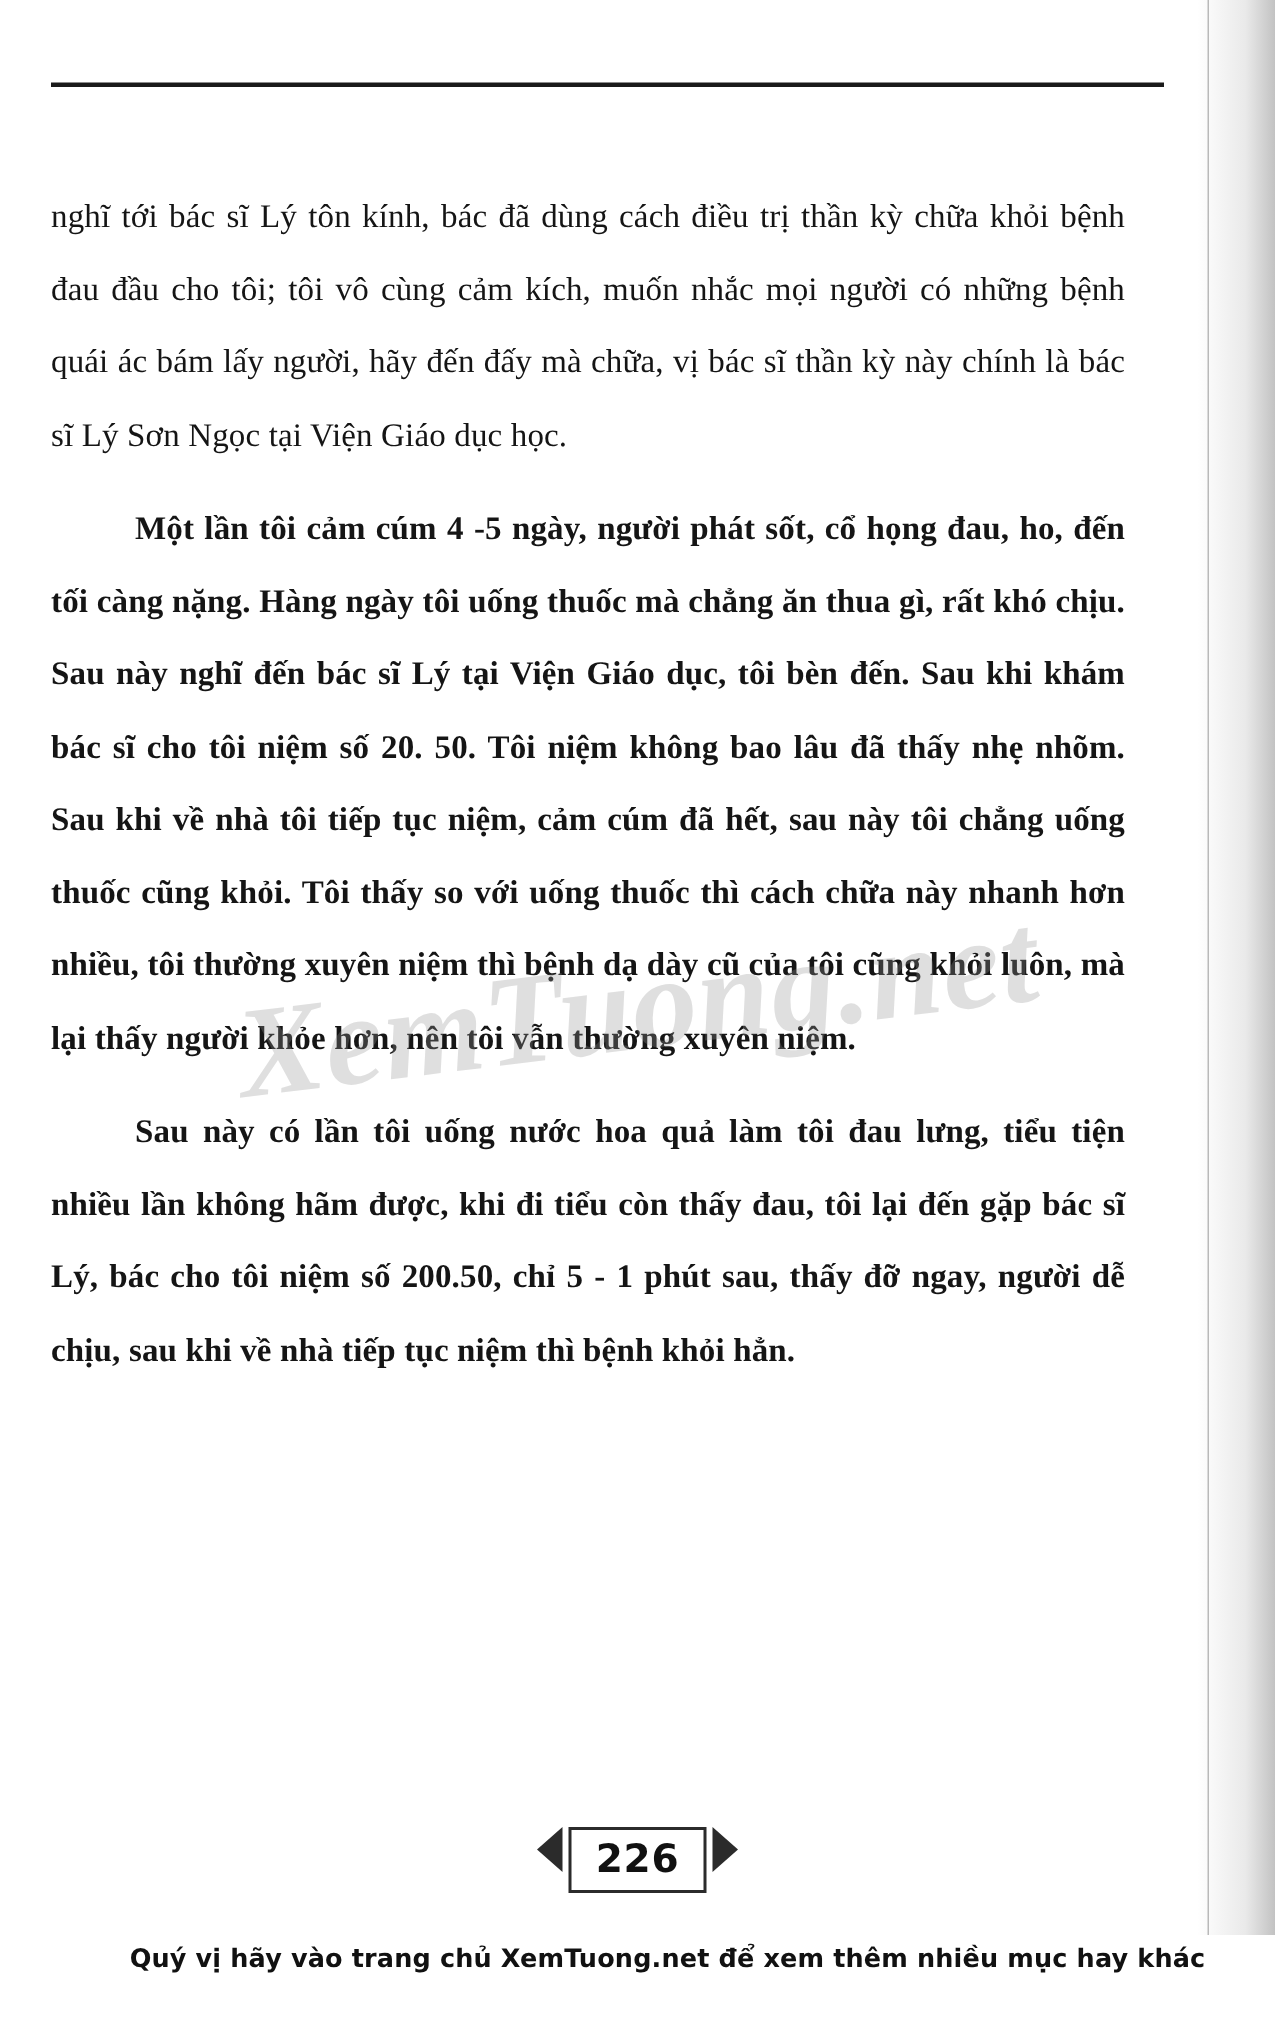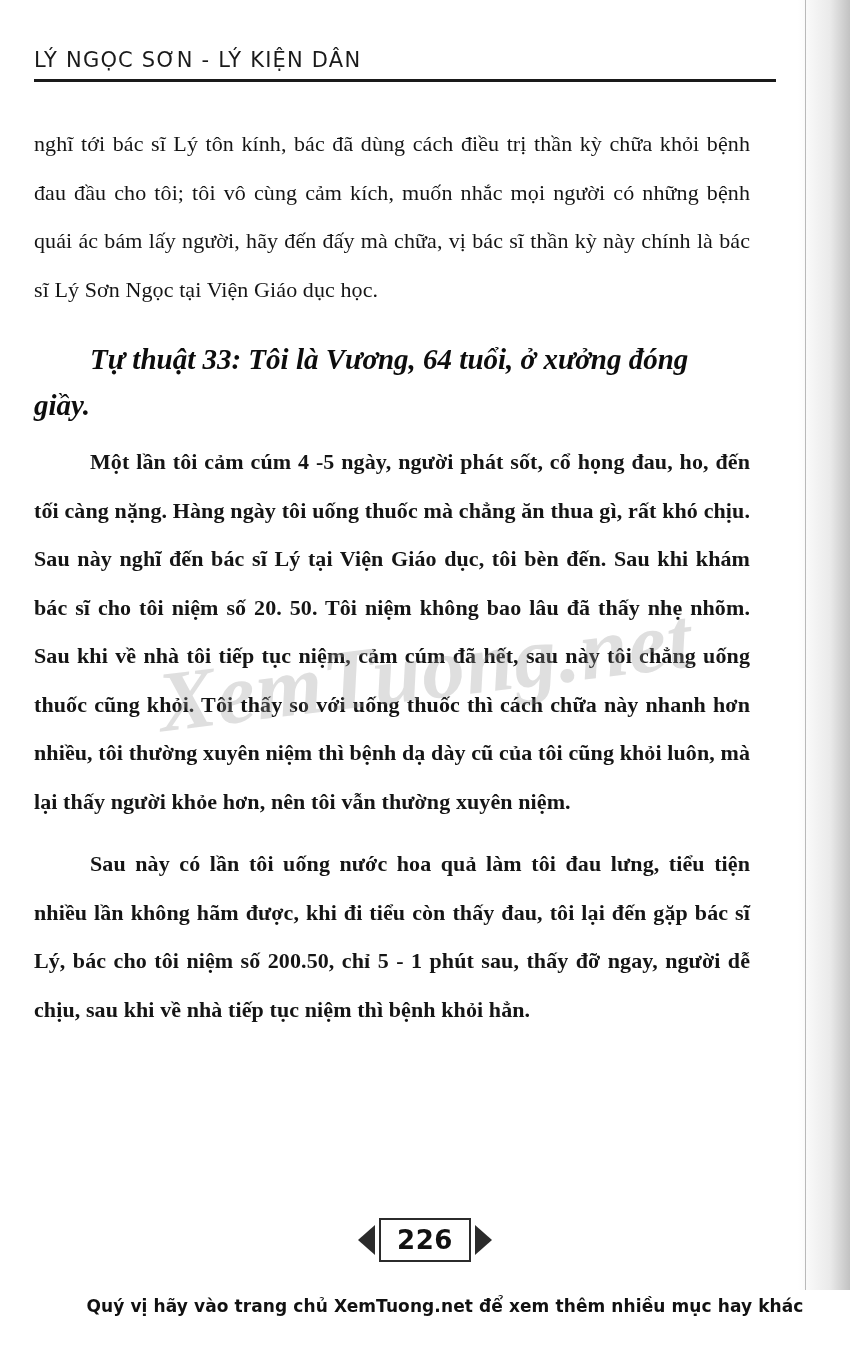--- a/index.html
+++ b/index.html
@@ -107,21 +107,21 @@
   }
 
   
   .page-number-wrap {
     position: absolute;
     left: 0;
     top: 1218px;
     width: 850px;
     display: flex;
     justify-content: center;
-    align-items: center;
+    align-items: flex-start;
   }
   .ribbon {
     position: relative;
     display: flex;
     align-items: center;
     justify-content: center;
     width: 92px;
     height: 44px;
     border: 2px solid #2b2b2b;
     box-sizing: border-box;
@@ -164,27 +164,25 @@
     margin-left: 20px;
   }
 </style>
 </head>
 <body>
 
 <div class="page-edge-shade"></div>
 <div class="page-edge-line"></div>
 
 <div class="running-head">
-  <div class="rh-text">LÝ NGỌC SƠN - LÝ KIỆN DÂN</div>
   <div class="rh-rule"></div>
 </div>
 
 <div class="content">
   <p class="para">nghĩ tới bác sĩ Lý tôn kính, bác đã dùng cách điều trị thần kỳ chữa khỏi bệnh đau đầu cho tôi; tôi vô cùng cảm kích, muốn nhắc mọi người có những bệnh quái ác bám lấy người, hãy đến đấy mà chữa, vị bác sĩ thần kỳ này chính là bác sĩ Lý Sơn Ngọc tại Viện Giáo dục học.</p>
-  <p class="heading">Tự thuật 33: Tôi là Vương, 64 tuổi, ở xưởng đóng giầy.</p>
   <p class="para indent">Một lần tôi cảm cúm 4 -5 ngày, người phát sốt, cổ họng đau, ho, đến tối càng nặng. Hàng ngày tôi uống thuốc mà chẳng ăn thua gì, rất khó chịu. Sau này nghĩ đến bác sĩ Lý tại Viện Giáo dục, tôi bèn đến. Sau khi khám bác sĩ cho tôi niệm số 20. 50. Tôi niệm không bao lâu đã thấy nhẹ nhõm. Sau khi về nhà tôi tiếp tục niệm, cảm cúm đã hết, sau này tôi chẳng uống thuốc cũng khỏi. Tôi thấy so với uống thuốc thì cách chữa này nhanh hơn nhiều, tôi thường xuyên niệm thì bệnh dạ dày cũ của tôi cũng khỏi luôn, mà lại thấy người khỏe hơn, nên tôi vẫn thường xuyên niệm.</p>
   <p class="para indent">Sau này có lần tôi uống nước hoa quả làm tôi đau lưng, tiểu tiện nhiều lần không hãm được, khi đi tiểu còn thấy đau, tôi lại đến gặp bác sĩ Lý, bác cho tôi niệm số 200.50, chỉ 5 - 1 phút sau, thấy đỡ ngay, người dễ chịu, sau khi về nhà tiếp tục niệm thì bệnh khỏi hẳn.</p>
 </div>
 
 <div class="watermark">XemTuong.net</div>
 
 <div class="page-number-wrap">
   <span class="ribbon-tail left"></span>
   <span class="ribbon">
     <span class="num">226</span>

